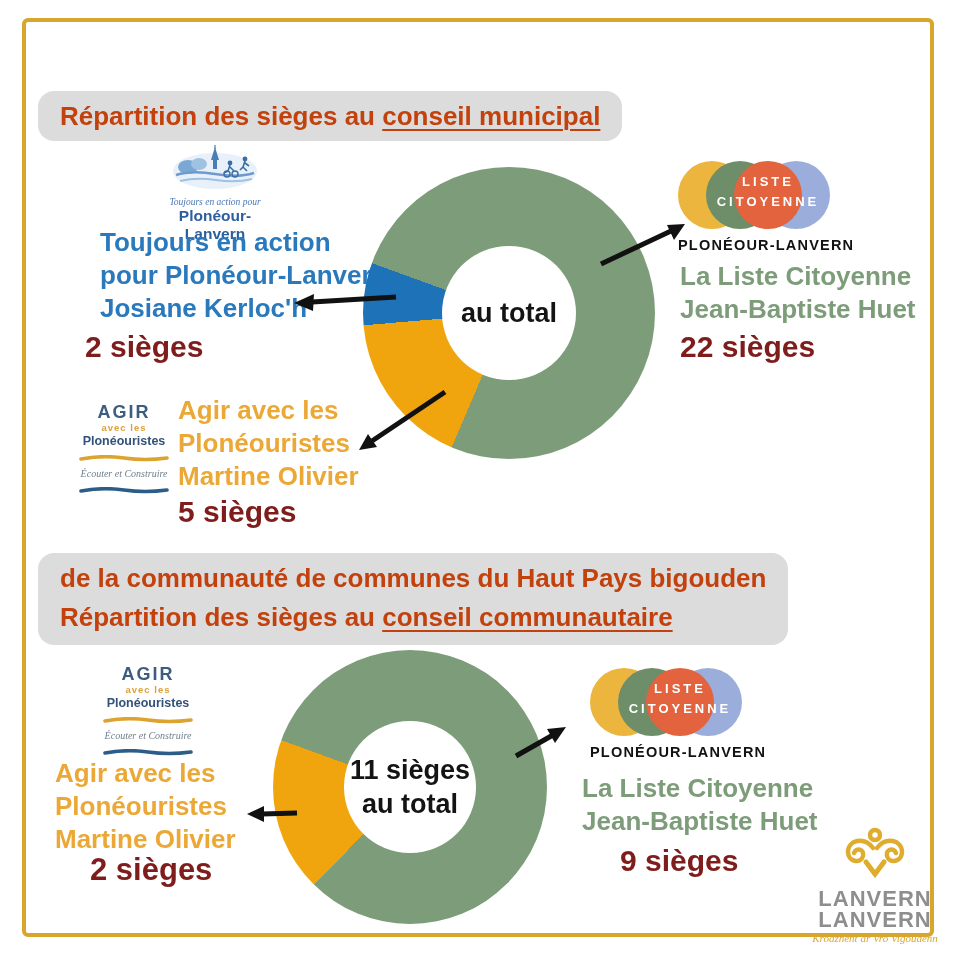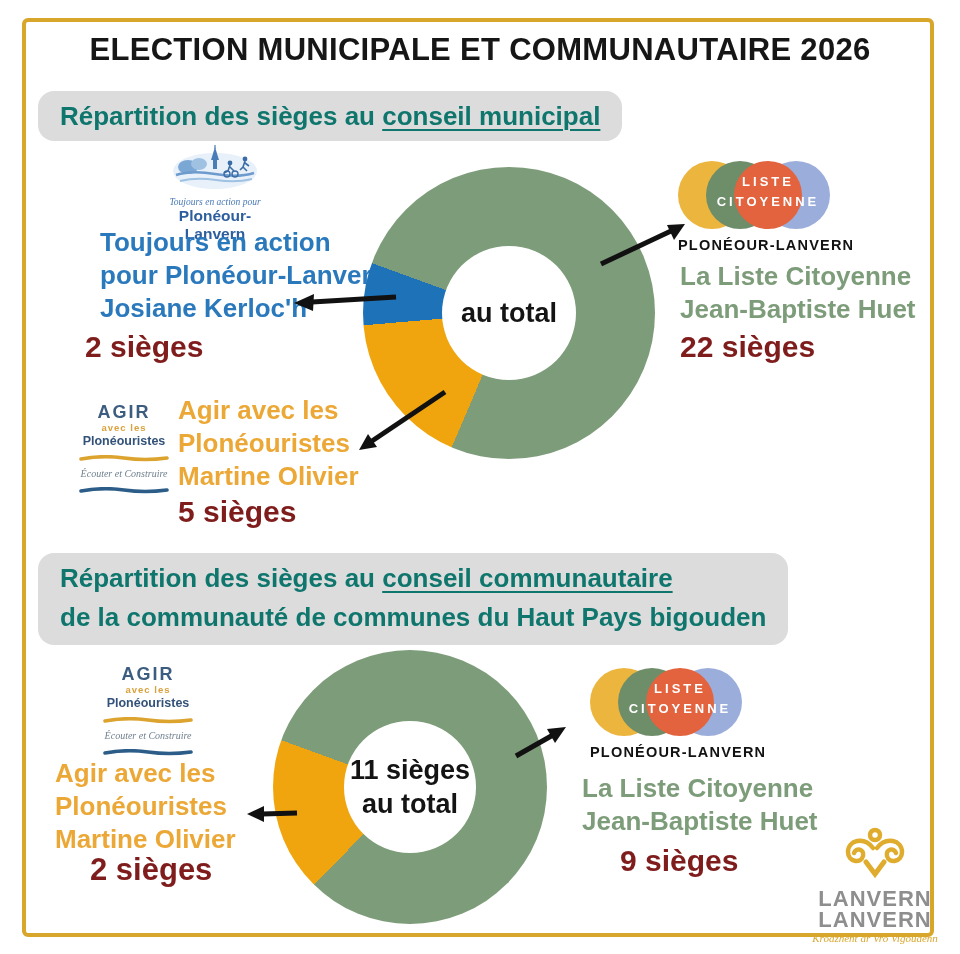--- a/index.html
+++ b/index.html
@@ -3,21 +3,21 @@
 <meta charset="utf-8">
 <style>
   * { margin:0; padding:0; box-sizing:border-box; }
   html,body { background:#ffffff; }
   body { font-family:"Liberation Sans", sans-serif; }
   .page { position:relative; width:960px; height:954px; background:#ffffff; overflow:hidden; }
   .frame { position:absolute; left:22px; top:18px; width:912px; height:919px;
            border:4px solid #d9a62c; border-radius:6px; }
   .title { position:absolute; left:0; right:0; top:32px; text-align:center;
            font-size:31px; font-weight:800; color:#161616; letter-spacing:0.3px; }
-  .band { position:absolute; background:#dcdcdc; border-radius:16px; color:#0f766e;
+  .band { position:absolute; background:#dcdcdc; border-radius:16px; color:#c2410c;
           font-weight:700; }
   .band1 { left:38px; top:91px; height:50px; line-height:50px; font-size:26px; padding:0 22px; }
   .band2 { left:38px; top:553px; font-size:26px; line-height:39px; padding:6px 22px 8px 22px; }
   .u { text-decoration:underline; text-underline-offset:4px; text-decoration-thickness:2px; }
 
   .donut { position:absolute; border-radius:50%; display:flex; align-items:center; justify-content:center; }
   .donut1 { left:363px; top:167px; width:292px; height:292px; }
   .donut2 { left:273px; top:650px; width:274px; height:274px; }
   .hole { border-radius:50%; background:#ffffff; display:flex; align-items:center; justify-content:center; }
   .donut1 .hole { width:46%; height:46%; }
@@ -55,21 +55,20 @@
   .commune-logo { position:absolute; left:808px; top:826px; width:134px; text-align:center; }
   .commune-name { font-size:22px; font-weight:700; letter-spacing:1px; color:#8e8e8e; line-height:21px; }
   .commune-tag { font-family:"Liberation Serif", serif; font-style:italic; font-size:11px; color:#d9a62c; margin-top:2px; white-space:nowrap; }
 </style>
 </head>
 <body>
 
 <div class="page">
   <div class="frame"></div>
 
-  <div class="title">ELECTION MUNICIPALE ET COMMUNAUTAIRE 2026</div>
 
   <div class="band band1"><span>Répartition des sièges au </span><span class="u">conseil municipal</span></div>
 
   <div class="tea-logo">
     <svg width="86" height="48" viewBox="0 0 86 48">
       <ellipse cx="43" cy="26" rx="42" ry="18" fill="#e8f1fa"></ellipse>
       <ellipse cx="16" cy="22" rx="10" ry="7" fill="#7aa7d4"></ellipse>
       <ellipse cx="27" cy="19" rx="8" ry="6" fill="#9fc1e2"></ellipse>
       <rect x="41" y="14" width="4" height="10" fill="#4a7db5"></rect>
       <polygon points="43,2 39,15 47,15" fill="#4a7db5"></polygon>
@@ -149,22 +148,22 @@
   <svg class="arrow" style="left:352px; top:384px;" width="102" height="78">
     <line x1="93" y1="8" x2="20" y2="57" stroke="#111" stroke-width="5"></line>
     <polygon points="7,66 16,50 25,63" fill="#111"></polygon>
   </svg>
   <svg class="arrow" style="left:595px; top:214px;" width="98" height="58">
     <line x1="6" y1="50" x2="76" y2="17" stroke="#111" stroke-width="5"></line>
     <polygon points="90,10 79,26 72,11" fill="#111"></polygon>
   </svg>
 
   <div class="band band2">
+    <div>de la communauté de communes du Haut Pays bigouden</div>
     <div><span>Répartition des sièges au </span><span class="u">conseil communautaire</span></div>
-    <div>de la communauté de communes du Haut Pays bigouden</div>
   </div>
 
   <div class="agir-logo" style="left:98px; top:664px;">
     <div class="agir-1">AGIR</div>
     <div class="agir-2">avec les</div>
     <div class="agir-3">Plonéouristes</div>
     <svg width="92" height="7" viewBox="0 0 92 7">
         <path d="M3 4 Q 25 0 46 3 T 89 3" stroke="#dca32e" stroke-width="3.6" fill="none" stroke-linecap="round"></path>
       </svg>
     <div class="agir-tag">Écouter et Construire</div>

